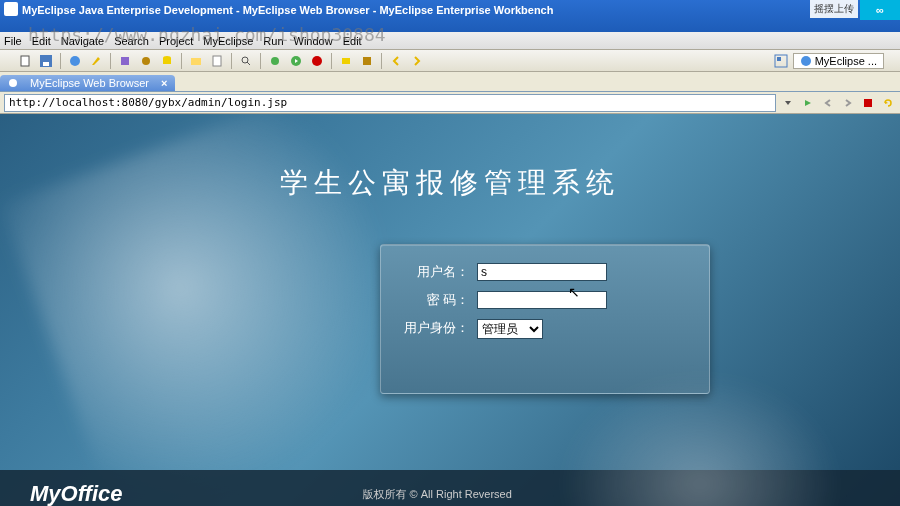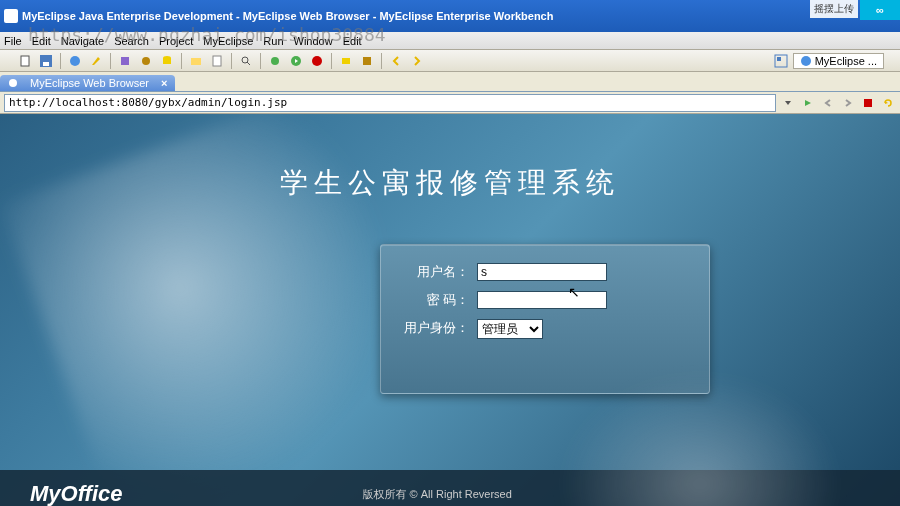--- a/index.html
+++ b/index.html
@@ -1,19 +1,19 @@
 <!DOCTYPE html>
 <html><head>
 <meta charset="utf-8">
 <style>
 * { margin: 0; padding: 0; box-sizing: border-box; }
 body { font-family: "Microsoft YaHei", Arial, sans-serif; font-size: 11px; background: #ece9d8; width: 900px; height: 506px; overflow: hidden; }
 
 
-.titlebar { background: linear-gradient(#2a6ed0, #1d5cb8); color: #fff; height: 20px; display: flex; align-items: center; padding: 16px 4px; font-weight: bold; font-size: 11px; }
+.titlebar { background: linear-gradient(#2a6ed0, #1d5cb8); color: #fff; height: 20px; display: flex; align-items: flex-end; padding: 16px 4px; font-weight: bold; font-size: 11px; }
 .titlebar .icon { width: 14px; height: 14px; background: #fff; border-radius: 2px; margin-right: 4px; }
 
 
 .menubar { background: linear-gradient(#efefef, #dedede); height: 18px; display: flex; align-items: center; padding: 0 4px; border-bottom: 1px solid #aca899; font-size: 11px; }
 .menubar span { margin-right: 10px; cursor: default; }
 
 
 .watermark { position: absolute; top: 24px; left: 28px; color: rgba(120,120,120,0.6); font-size: 18px; font-family: monospace; z-index: 100; pointer-events: none; }
 
 

